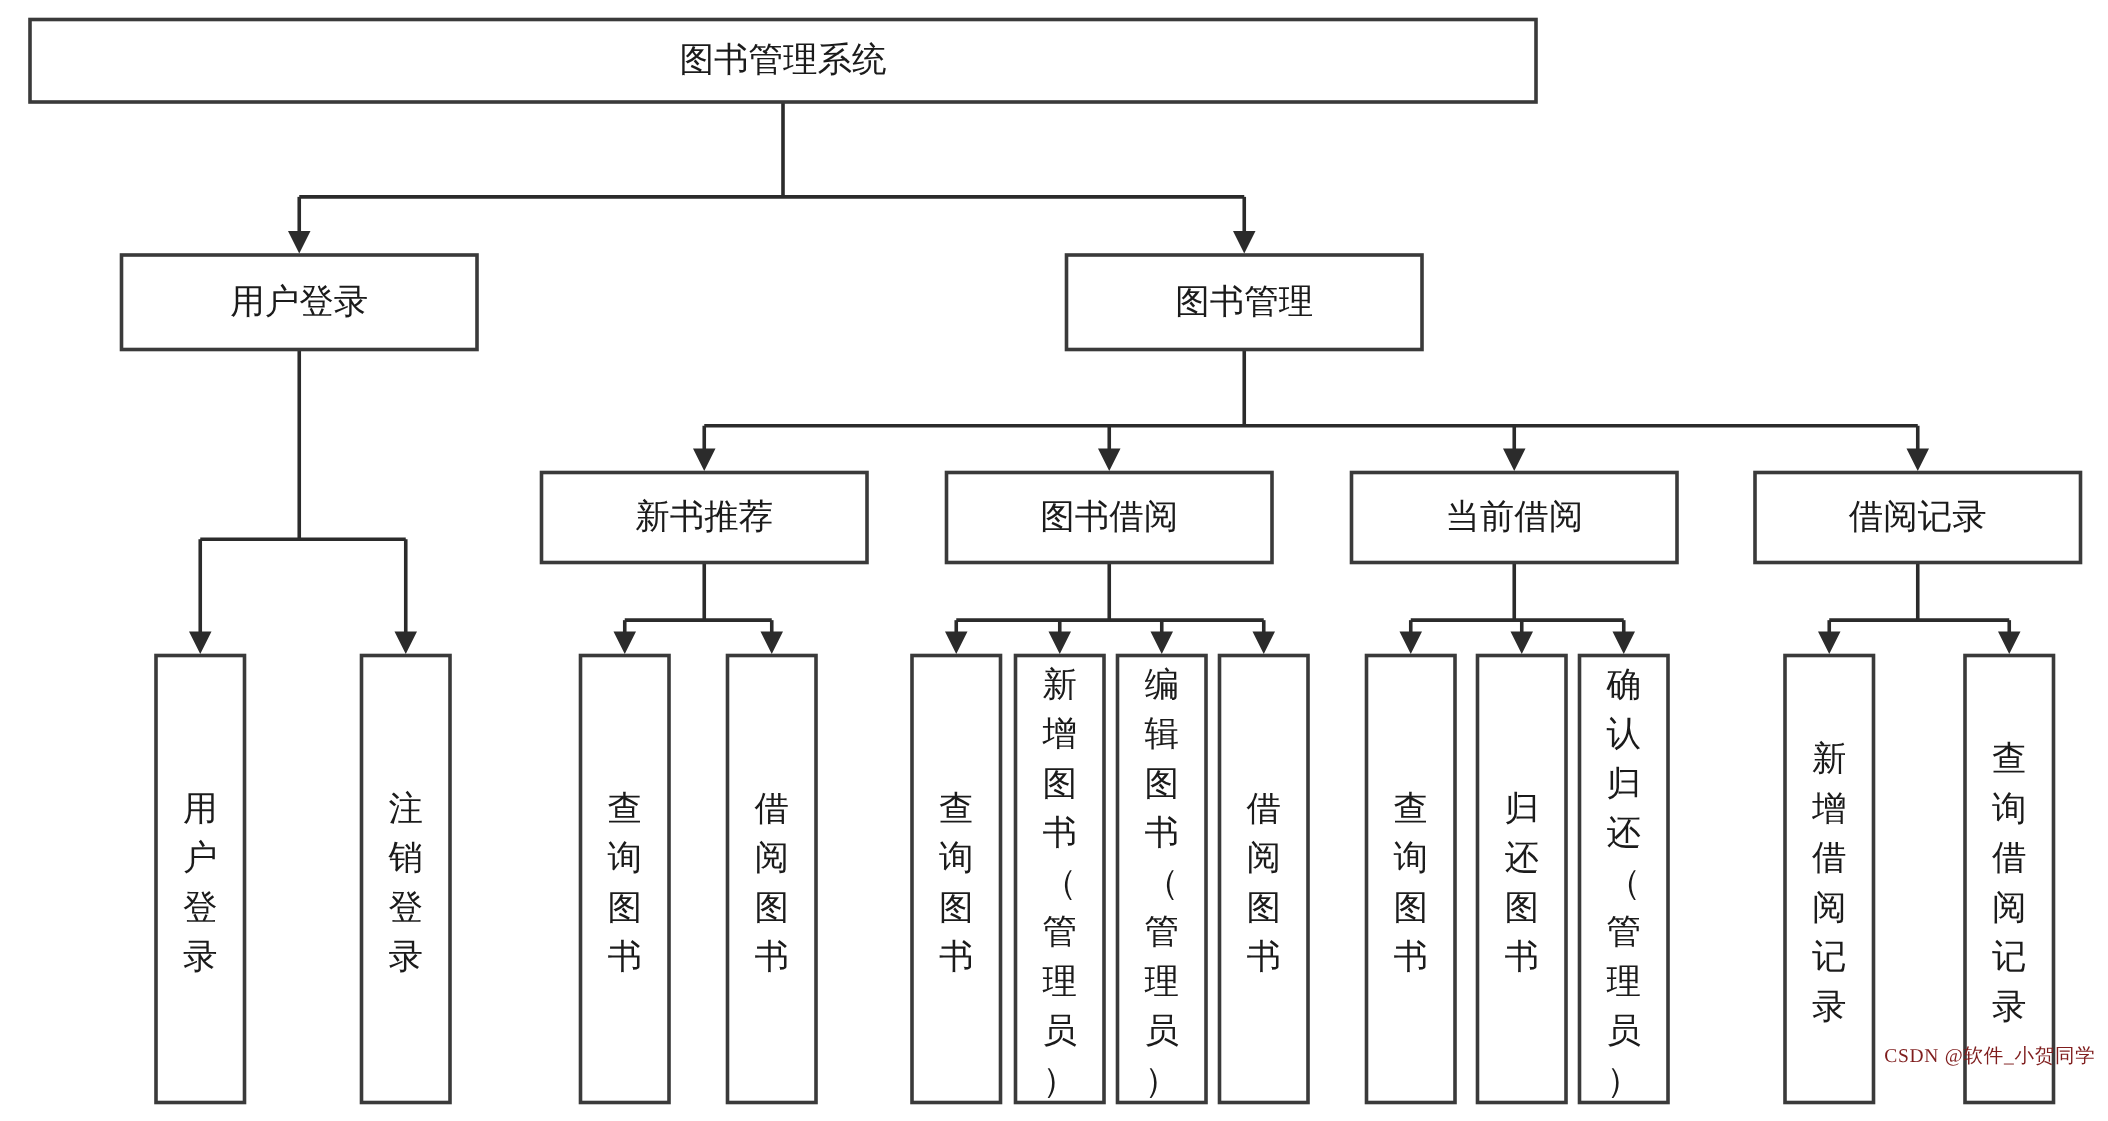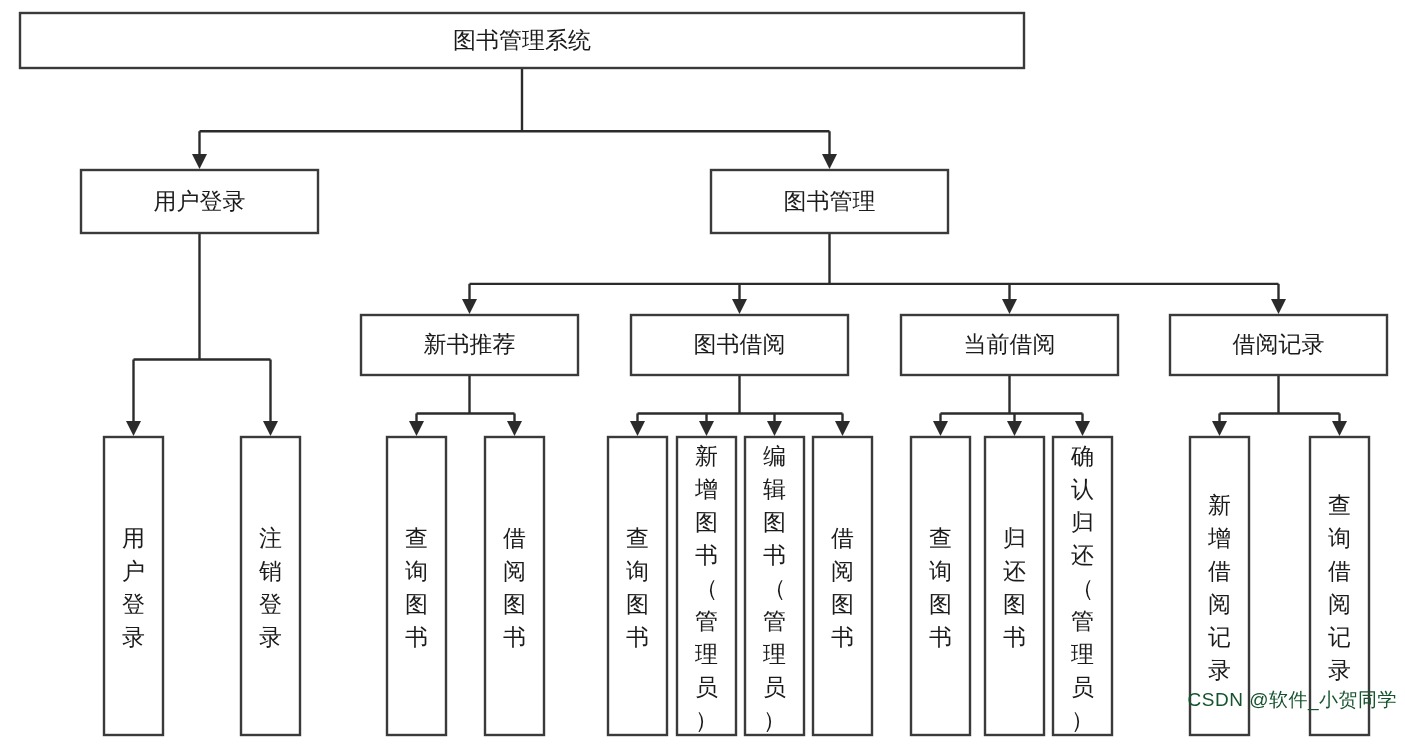--- a/index.html
+++ b/index.html
@@ -54,23 +54,23 @@
     font-family: "Liberation Sans", "DejaVu Sans", sans-serif;
     fill: #1b1b1b;
     font-size: 23px;
     text-anchor: middle;
     white-space: pre;
   }
   .watermark {
     position: absolute;
     right: 8px;
     bottom: 4px;
-    font-family: Liberation Sans, sans-serif;
-    font-size: 19px;
-    color: #14532d;
+    font-family: Liberation Serif, serif;
+    font-size: 13px;
+    color: #7f1d1d;
     letter-spacing: 0.5px;
     user-select: none;
     pointer-events: none;
   }
 </style>
 </head>
 <body>
 
 <div id="diagram-root">
   <svg id="flow-svg" viewBox="0 0 1405 747" xmlns="http://www.w3.org/2000/svg">

